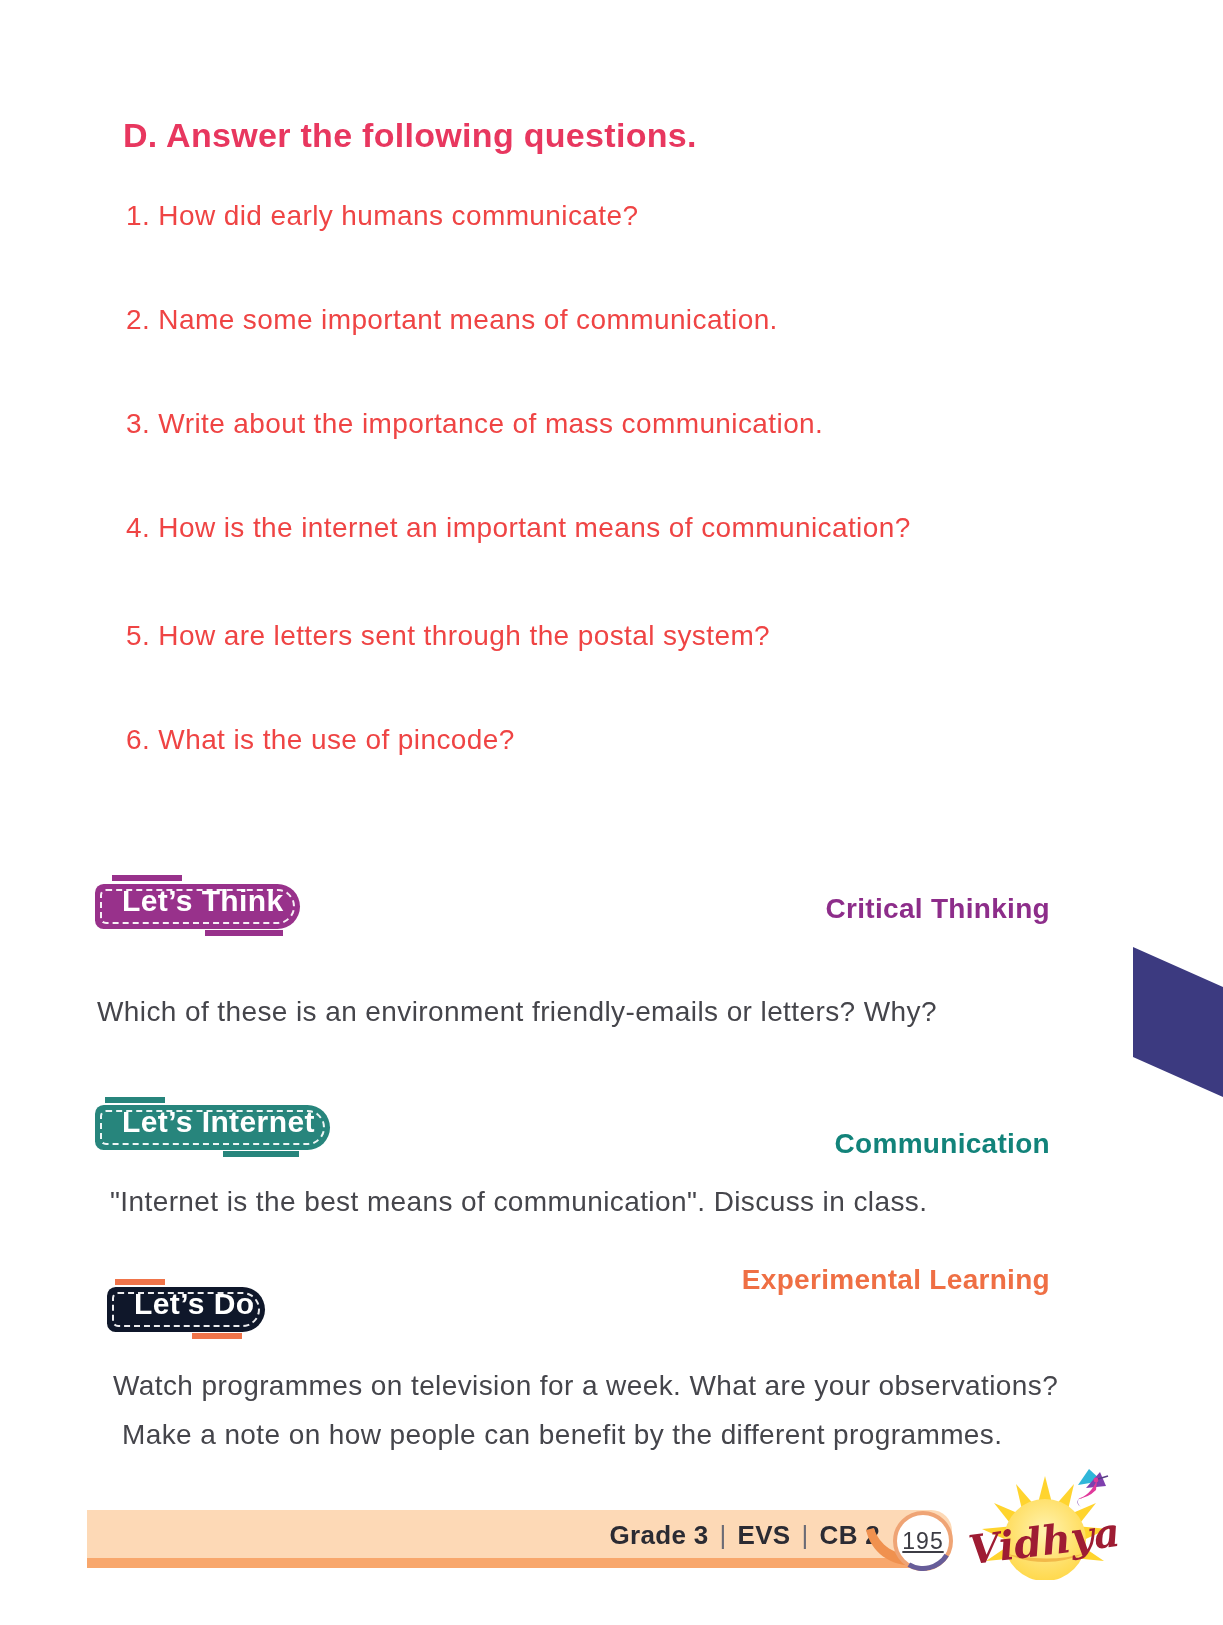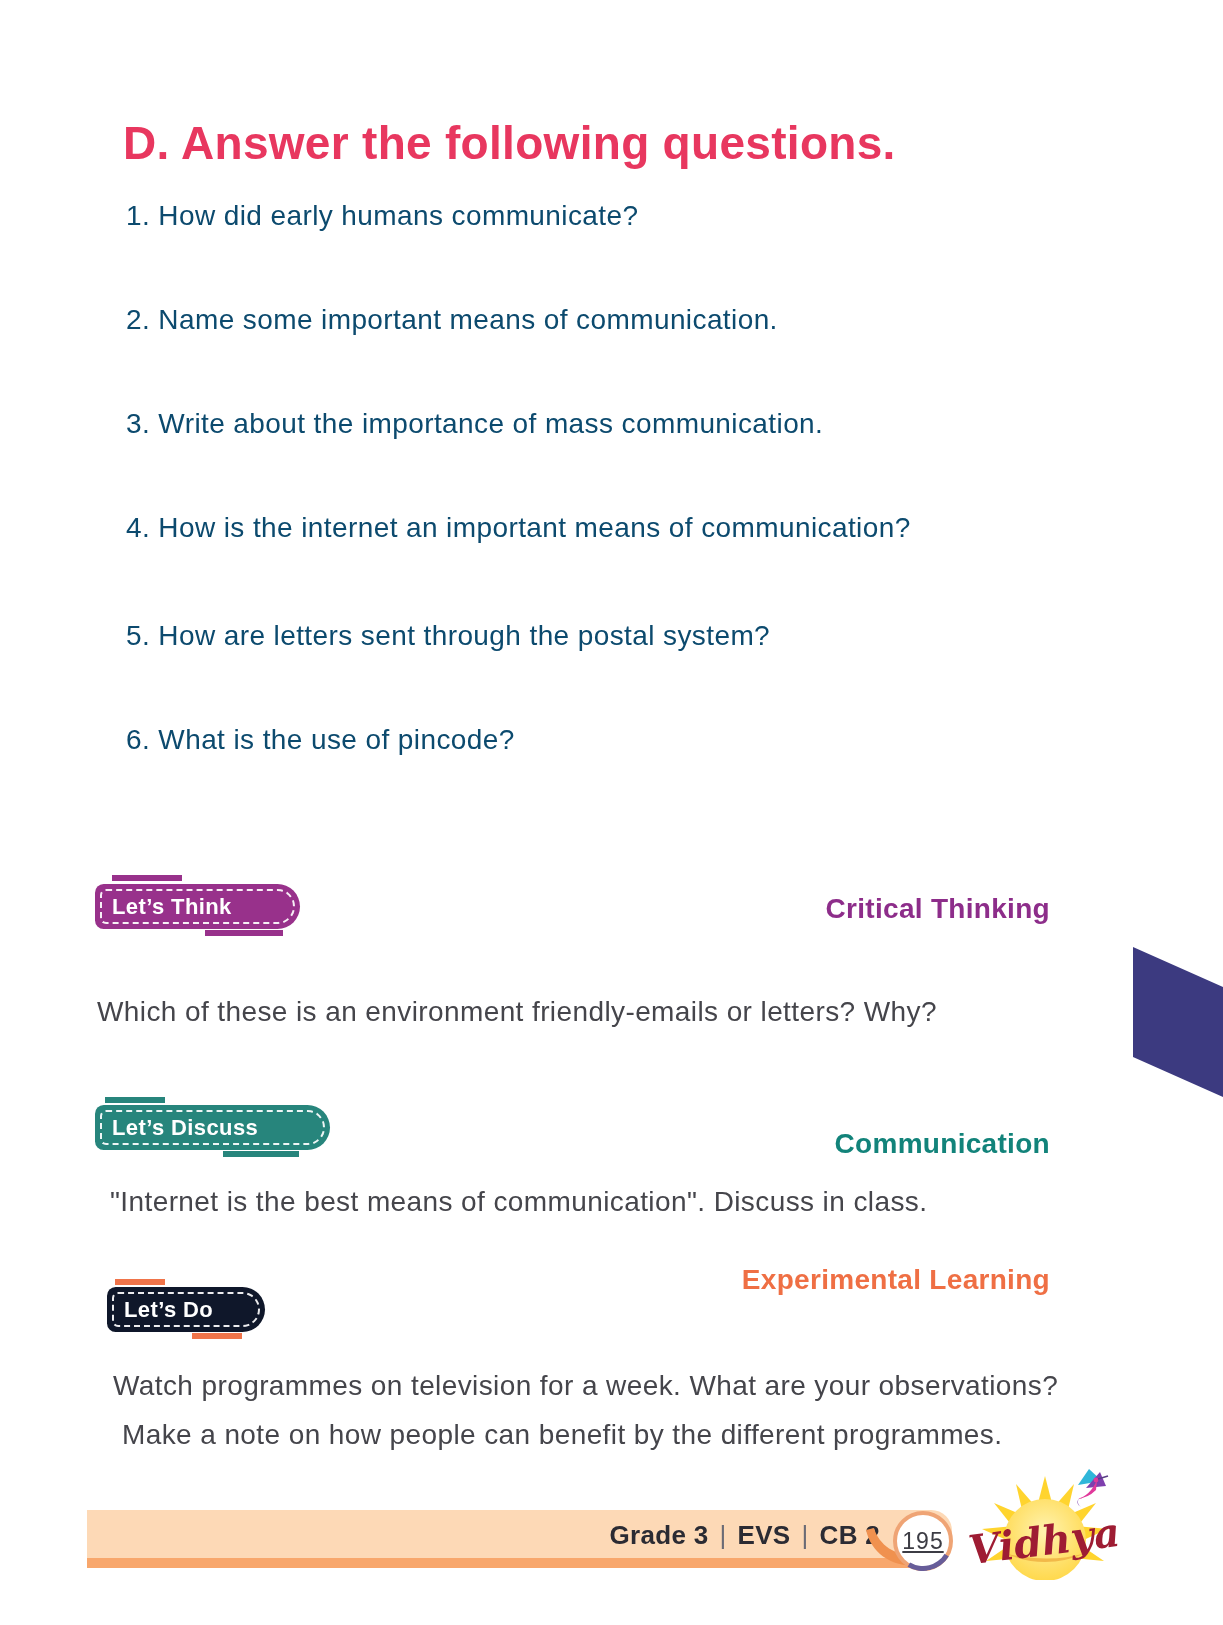--- a/index.html
+++ b/index.html
@@ -1,28 +1,28 @@
 <!DOCTYPE html>
 <html><head>
 <meta charset="utf-8">
 <style>
   html,body{margin:0;padding:0;background:#fff;}
   .page{position:relative;width:1223px;height:1625px;background:#ffffff;overflow:hidden;
         font-family:"Liberation Sans",sans-serif;}
 
   
-  .heading{position:absolute;left:123px;top:116px;font-size:46px;font-weight:bold;
+  .heading{position:absolute;left:123px;top:116px;font-size:34px;font-weight:bold;
            color:#e8375f;letter-spacing:.3px;}
 
   
-  .question{position:absolute;left:126px;font-size:28px;color:#0c4a6e;letter-spacing:.4px;}
+  .question{position:absolute;left:126px;font-size:28px;color:#ef4444;letter-spacing:.4px;}
 
   
-  .badge{position:absolute;display:flex;align-items:center;color:#fff;font-weight:bold;
-         font-size:22px;letter-spacing:.4px;padding-left:17px;height:45px;
+  .badge{position:absolute;display:flex;align-items:flex-start;color:#fff;font-weight:bold;
+         font-size:30px;letter-spacing:.4px;padding-left:27px;height:45px;
          border-radius:10px 26px 26px 10px;box-sizing:border-box;}
   .badge::after{content:"";position:absolute;inset:5px;border:2px dashed rgba(255,255,255,.92);
          border-radius:7px 20px 20px 7px;pointer-events:none;}
   .badge.think{left:95px;top:884px;width:205px;background:#98318b;}
   .badge.discuss{left:95px;top:1105px;width:235px;background:#27857c;}
   .badge.do{left:107px;top:1287px;width:158px;background:#0f172a;}
 
   .accent-line{position:absolute;height:6px;}
   .accent-think{left:112px;top:875px;width:70px;background:#98318b;}
   .accent-discuss{left:105px;top:1097px;width:60px;background:#27857c;}
@@ -78,21 +78,21 @@
   <div class="accent-line accent-think"></div>
   <div class="badge think">
     <span>Let’s Think</span>
   </div>
   <div class="under-line under-think"></div>
   <div class="tag-label tag-think">Critical Thinking</div>
   <div class="body-text" style="left:97px;top:996px">Which of these is an environment friendly-emails or letters? Why?</div>
 
   <div class="accent-line accent-discuss"></div>
   <div class="badge discuss">
-    <span>Let’s Discuss</span>
+    <span>Let’s Internet</span>
   </div>
   <div class="under-line under-discuss"></div>
   <div class="tag-label tag-discuss">Communication</div>
   <div class="body-text" style="left:110px;top:1186px">"Internet is the best means of communication". Discuss in class.</div>
 
   <div class="accent-line accent-do"></div>
   <div class="badge do">
     <span>Let’s Do</span>
   </div>
   <div class="under-line under-do"></div>

